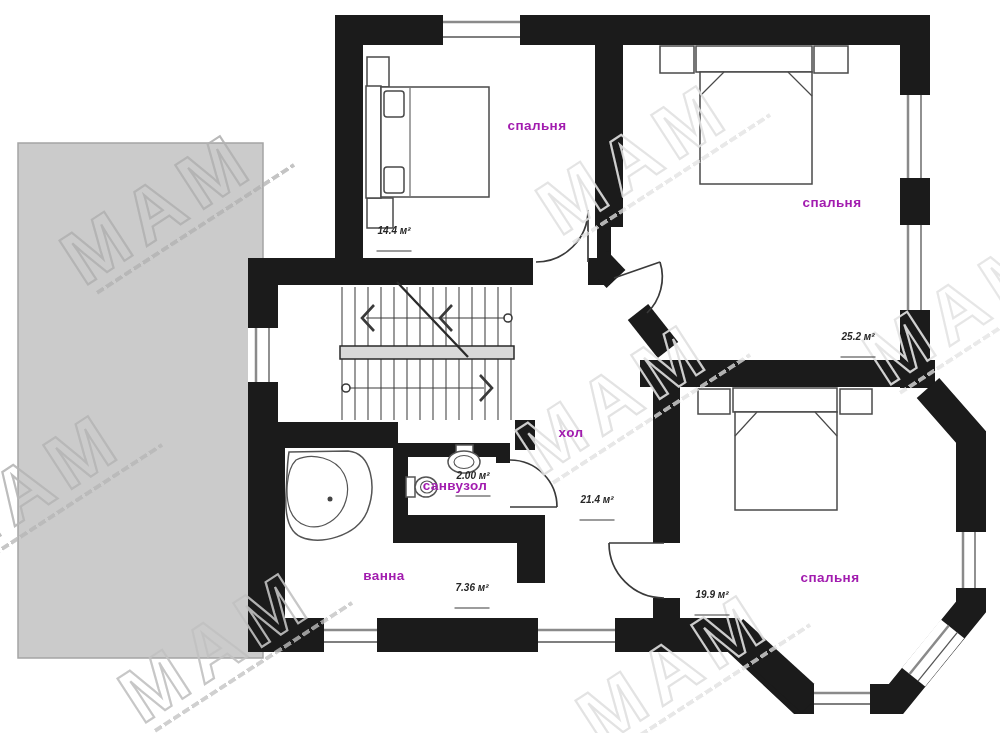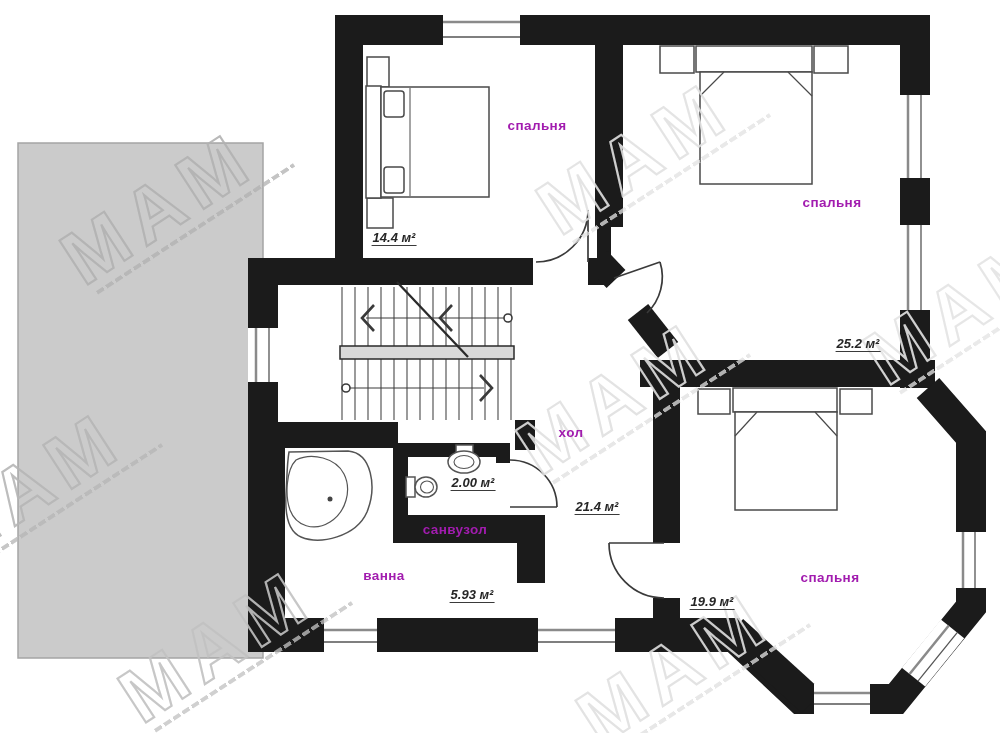--- a/index.html
+++ b/index.html
@@ -1,22 +1,22 @@
 <!DOCTYPE html>
 <html><head>
 <meta charset="utf-8">
 <style>
   html,body{margin:0;padding:0;background:#fff;}
   #stage{position:relative;width:1000px;height:733px;background:#ffffff;overflow:hidden;
          font-family:"Liberation Sans",sans-serif;}
   #plan-svg{position:absolute;left:0;top:0;z-index:1;}
   .lbl{position:absolute;transform:translate(-50%,-50%);white-space:nowrap;z-index:4;}
   .room{font-weight:bold;font-size:13.5px;color:#a21caf;letter-spacing:.4px;}
-  .area{font-weight:bold;font-size:13px;color:#262626;border-bottom:1.6px solid #3a3a3a;
-        padding:0 1px 0 1px;font-style:italic;}
+  .area{font-weight:bold;font-size:10px;color:#262626;border-bottom:1.6px solid #3a3a3a;
+        padding:0 1px 15px 1px;font-style:italic;}
   .wm{position:absolute;transform:translate(-50%,-50%) rotate(-33deg);z-index:3;
       pointer-events:none;opacity:.9;}
   .wm-text{font-weight:bold;font-size:76px;letter-spacing:10px;color:transparent;
            -webkit-text-stroke:2.2px var(--c,#e0e0e0);line-height:1;}
   .wm-sub{height:4px;width:235px;margin:-2px 0 0 8px;opacity:.85;
           background:repeating-linear-gradient(90deg,var(--c,#e0e0e0) 0 8px,transparent 8px 11px);}
 </style>
 </head>
 <body>
 
@@ -237,18 +237,18 @@
   <div class="lbl room" style="left:832px;top:202px">спальня</div>
   <div class="lbl area" style="left:858px;top:344px">25.2 м²</div>
 
   <div class="lbl room" style="left:830px;top:577px">спальня</div>
   <div class="lbl area" style="left:712px;top:602px">19.9 м²</div>
 
   <div class="lbl room" style="left:571px;top:432px">хол</div>
   <div class="lbl area" style="left:597px;top:507px">21.4 м²</div>
 
   <div class="lbl room" style="left:384px;top:575px">ванна</div>
-  <div class="lbl area" style="left:472px;top:595px">5.93 м²</div>
-
-  <div class="lbl room" style="left:455px;top:529px">санвузол</div>
+  <div class="lbl area" style="left:472px;top:595px">7.36 м²</div>
+
+  <div class="lbl room" style="left:455px;top:485px">санвузол</div>
   <div class="lbl area" style="left:473px;top:483px">2.00 м²</div>
 
 </div>
 
 </body></html>

